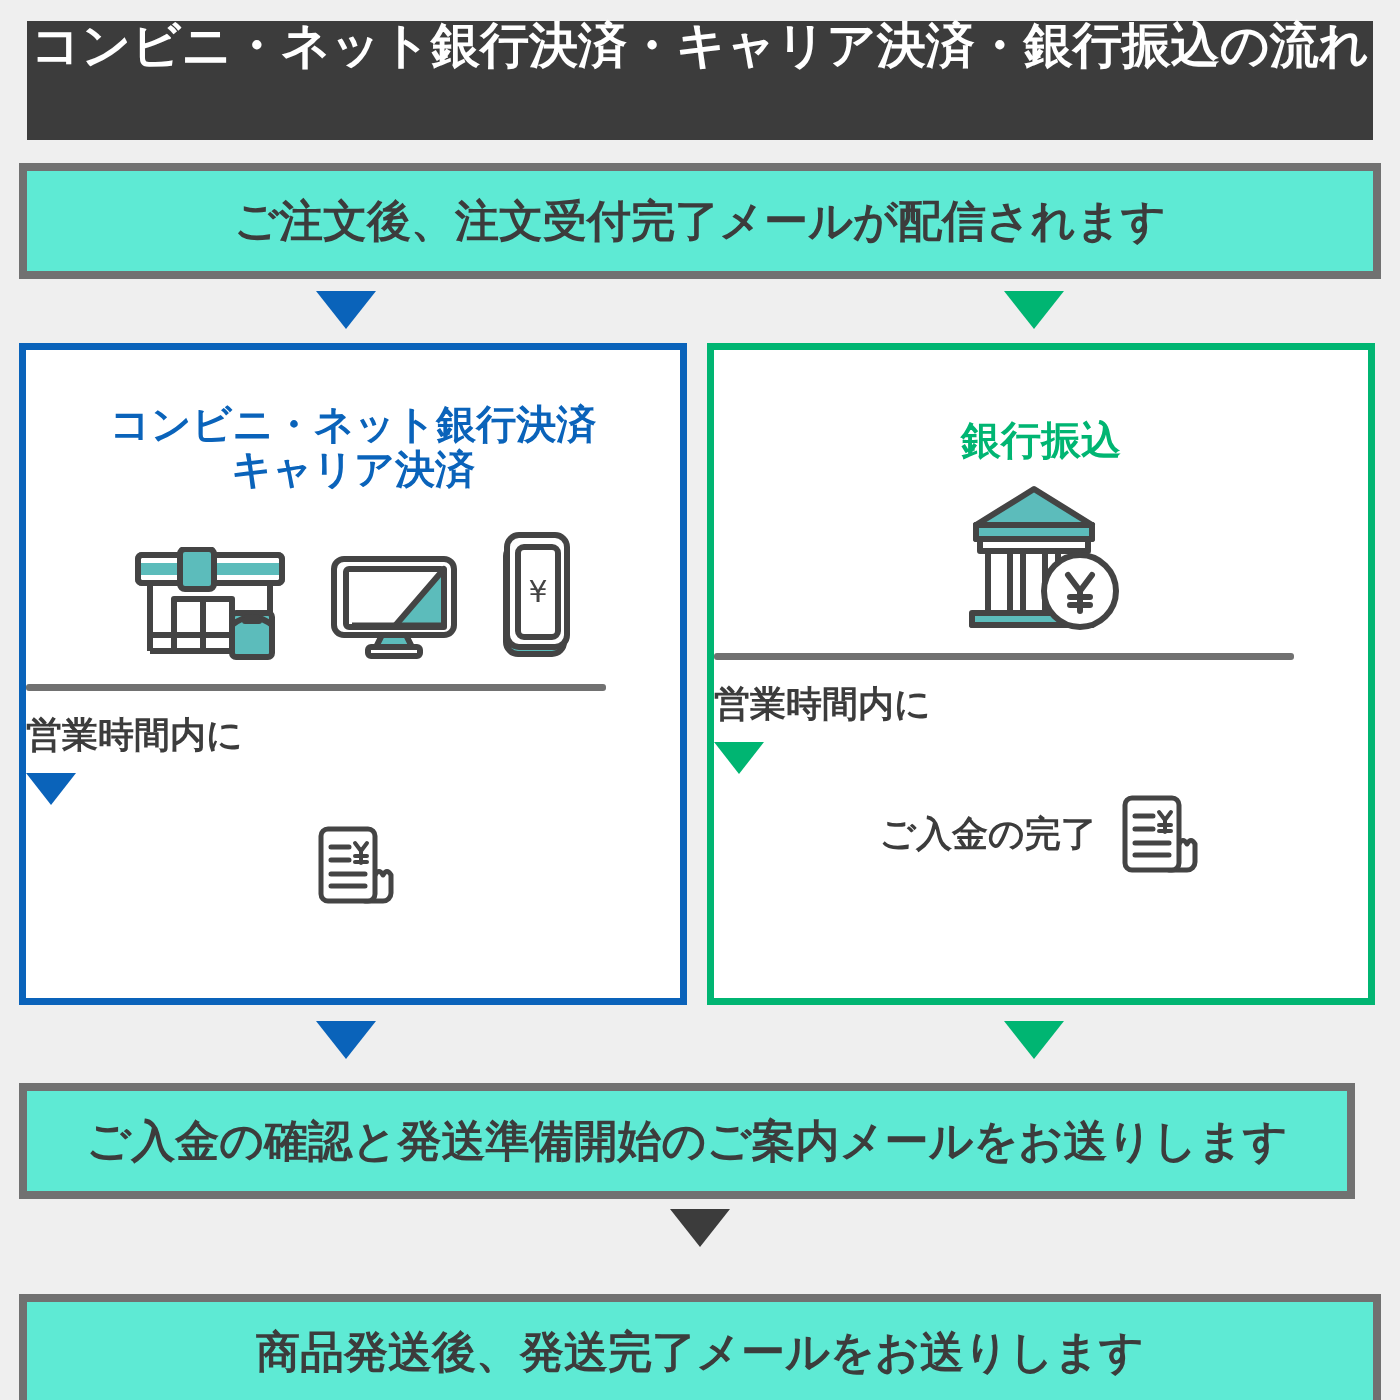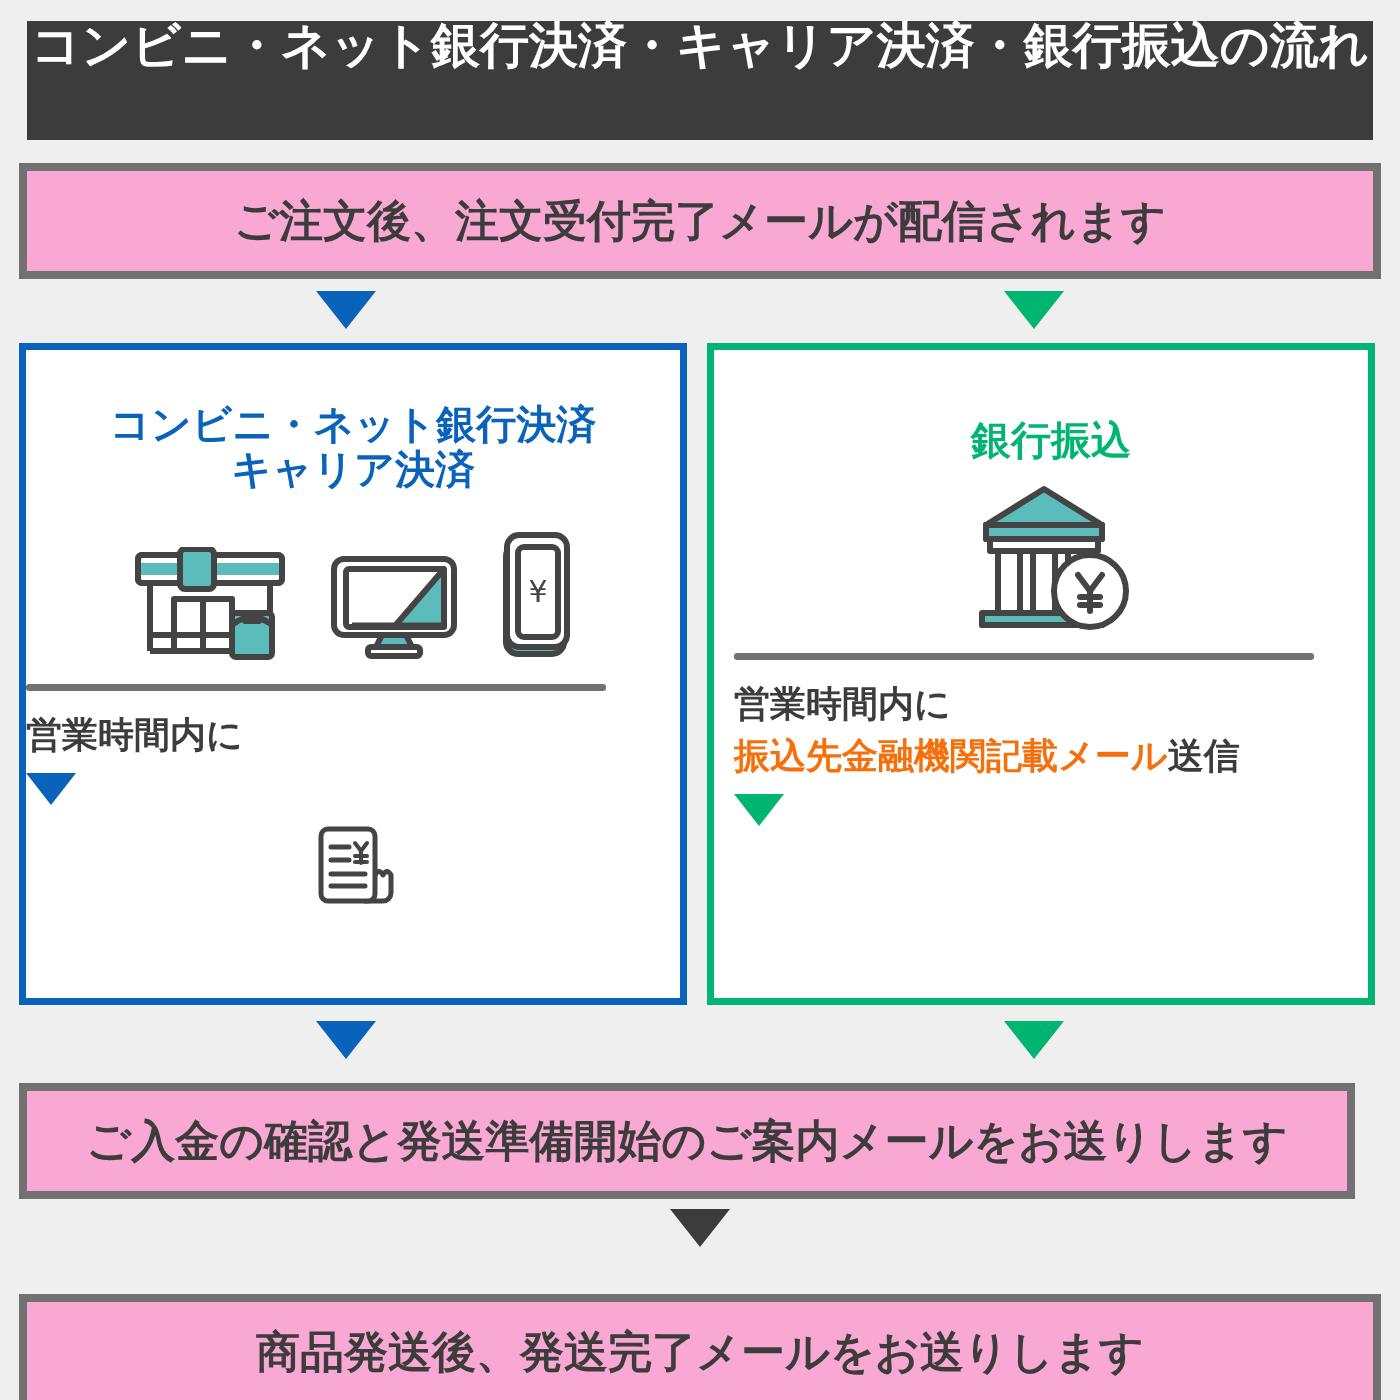--- a/index.html
+++ b/index.html
@@ -19,21 +19,21 @@
     display:flex;justify-content:center;
   }
   .header-bar .title{
     color:#ffffff;font-size:49px;font-weight:bold;letter-spacing:0px;
     white-space:nowrap;line-height:1;
   }
 
   
   .gray-box{
     position:absolute;
-    background:#f9a8d4;
+    background:#5eead4;
     border:8px solid #717171;
     box-sizing:border-box;
     display:flex;align-items:center;justify-content:center;
   }
   .gray-box .btext{
     color:#3c3c3c;font-size:44px;font-weight:bold;white-space:nowrap;line-height:1;
   }
   #box-order{left:19px;top:163px;width:1362px;height:116px;}
   #box-confirm{left:19px;top:1083px;width:1336px;height:116px;}
   #box-shipped{left:19px;top:1269px;width:1362px;height:116px;margin-top:25px;}
@@ -53,21 +53,21 @@
   #tri-bot-left{left:316px;top:1021px;}
   #tri-bot-right{left:1004px;top:1021px;}
   #tri-final{left:670px;top:1209px;}
 
   
   .panel{
     position:absolute;top:343px;height:662px;
     background:#ffffff;box-sizing:border-box;
   }
   #panel-conveni{left:19px;width:668px;border:7px solid #0a63ba;}
-  #panel-bank{left:707px;width:668px;border:7px solid #00b572;padding-left:20px;}
+  #panel-bank{left:707px;width:668px;border:7px solid #00b572;}
 
   .panel-inner{
     position:relative;width:100%;height:100%;
     display:flex;flex-direction:column;
   }
   .panel-heading{
     text-align:center;font-weight:bold;font-size:40px;line-height:1.12;
     white-space:pre-line;margin-top:52px;
   }
   #heading-conveni{color:#0a63ba;}
@@ -229,24 +229,37 @@
               <circle cx="124" cy="110" r="36" fill="#fff"></circle>
               <path d="M112 94 L124 110 L136 94 M124 110 V130 M114 116 H134 M114 124 H134" stroke-width="6" stroke-linecap="round"></path>
             </g>
           </svg>
         </span>
       </div>
 
       <div class="divider" id="divider-bank"></div>
 
       <div class="line1">営業時間内に</div>
-      <div class="line2"><span class="orange">振込先金融機関記載メール</span><span class="dark">送信</span></div>
 
       <div class="tri-inline" id="tri-inline-bank"></div>
 
+      <div class="final-row">
+        <span class="ftext">ご入金の完了</span>
+        <span>
+          <svg width="92" height="92" viewBox="0 0 92 92">
+            <g stroke="#444" stroke-width="5" fill="none" stroke-linejoin="round" stroke-linecap="round">
+              <path d="M68 56 q4 -7 8 0 q4 -7 8 0 V74 a8 8 0 0 1 -8 8 H58"></path>
+              <rect x="14" y="10" width="54" height="72" rx="7" fill="#fff"></rect>
+              <path d="M24 28 H42 M24 41 H42" stroke-width="5"></path>
+              <path d="M48 24 L54 32 L60 24 M54 32 V44 M48 37 H60 M48 43 H60" stroke-width="4"></path>
+              <path d="M24 55 H58 M24 67 H58" stroke-width="5"></path>
+            </g>
+          </svg>
+        </span>
+      </div>
 
     </div>
   </div>
 
   <div class="tri tri-blue" id="tri-bot-left"></div>
   <div class="tri tri-green" id="tri-bot-right"></div>
 
   <div class="gray-box" id="box-confirm">
     <span class="btext">ご入金の確認と発送準備開始のご案内メールをお送りします</span>
   </div>

